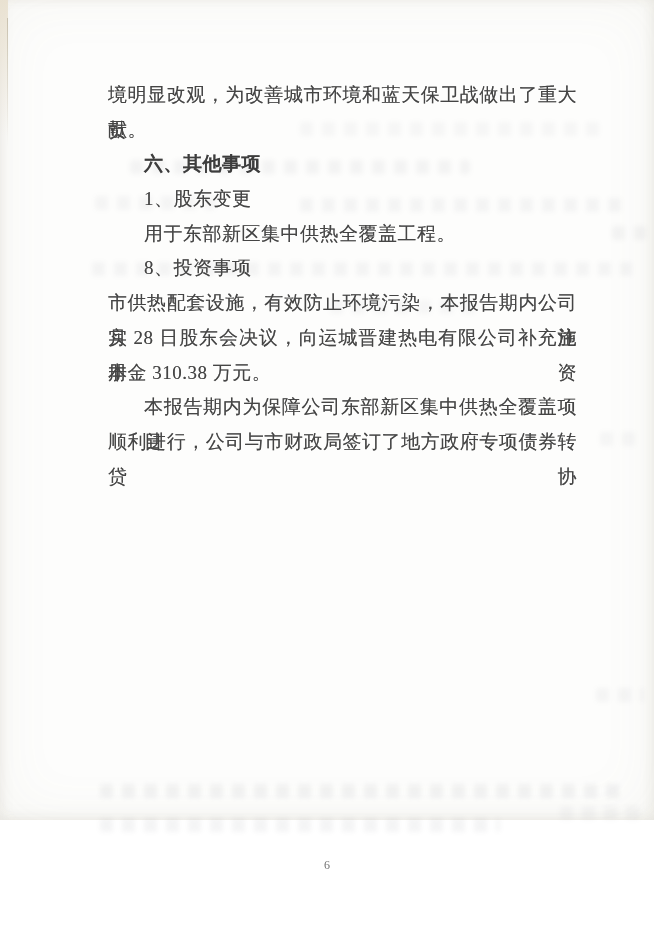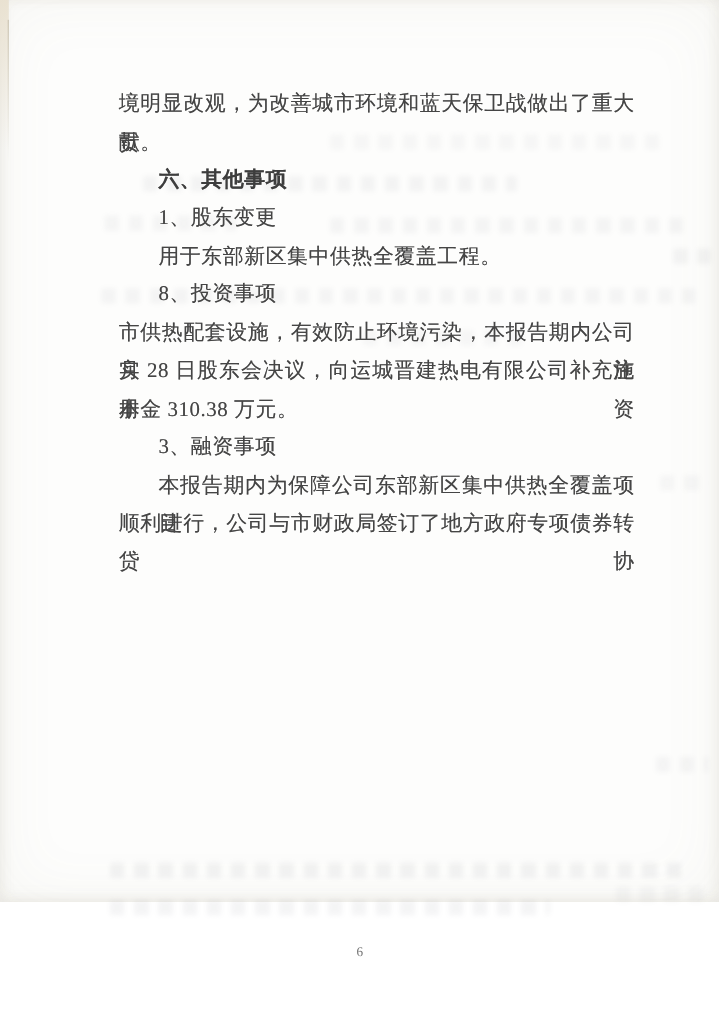--- a/index.html
+++ b/index.html
@@ -123,20 +123,19 @@
   <div class="textblock">
     <div class="ln j">境明显改观，为改善城市环境和蓝天保卫战做出了重大贡</div>
     <div class="ln l">献。</div>
     <div class="ln l ind head">六、其他事项</div>
     <div class="ln l ind">1、股东变更</div>
     <div class="ln l ind">用于东部新区集中供热全覆盖工程。</div>
     <div class="ln l ind">8、投资事项</div>
     <div class="ln j">市供热配套设施，有效防止环境污染，本报告期内公司实施</div>
     <div class="ln j">月 28 日股东会决议，向运城晋建热电有限公司补充注册资</div>
     <div class="ln l">本金 310.38 万元。</div>
-    <div class="ln l ind">3、融资事项</div>
     <div class="ln j ind">本报告期内为保障公司东部新区集中供热全覆盖项目</div>
     <div class="ln j">顺利进行，公司与市财政局签订了地方政府专项债券转贷协</div>
   </div>
 
   <div class="page-number">6</div>
 
 </div>
 
 </body></html>

